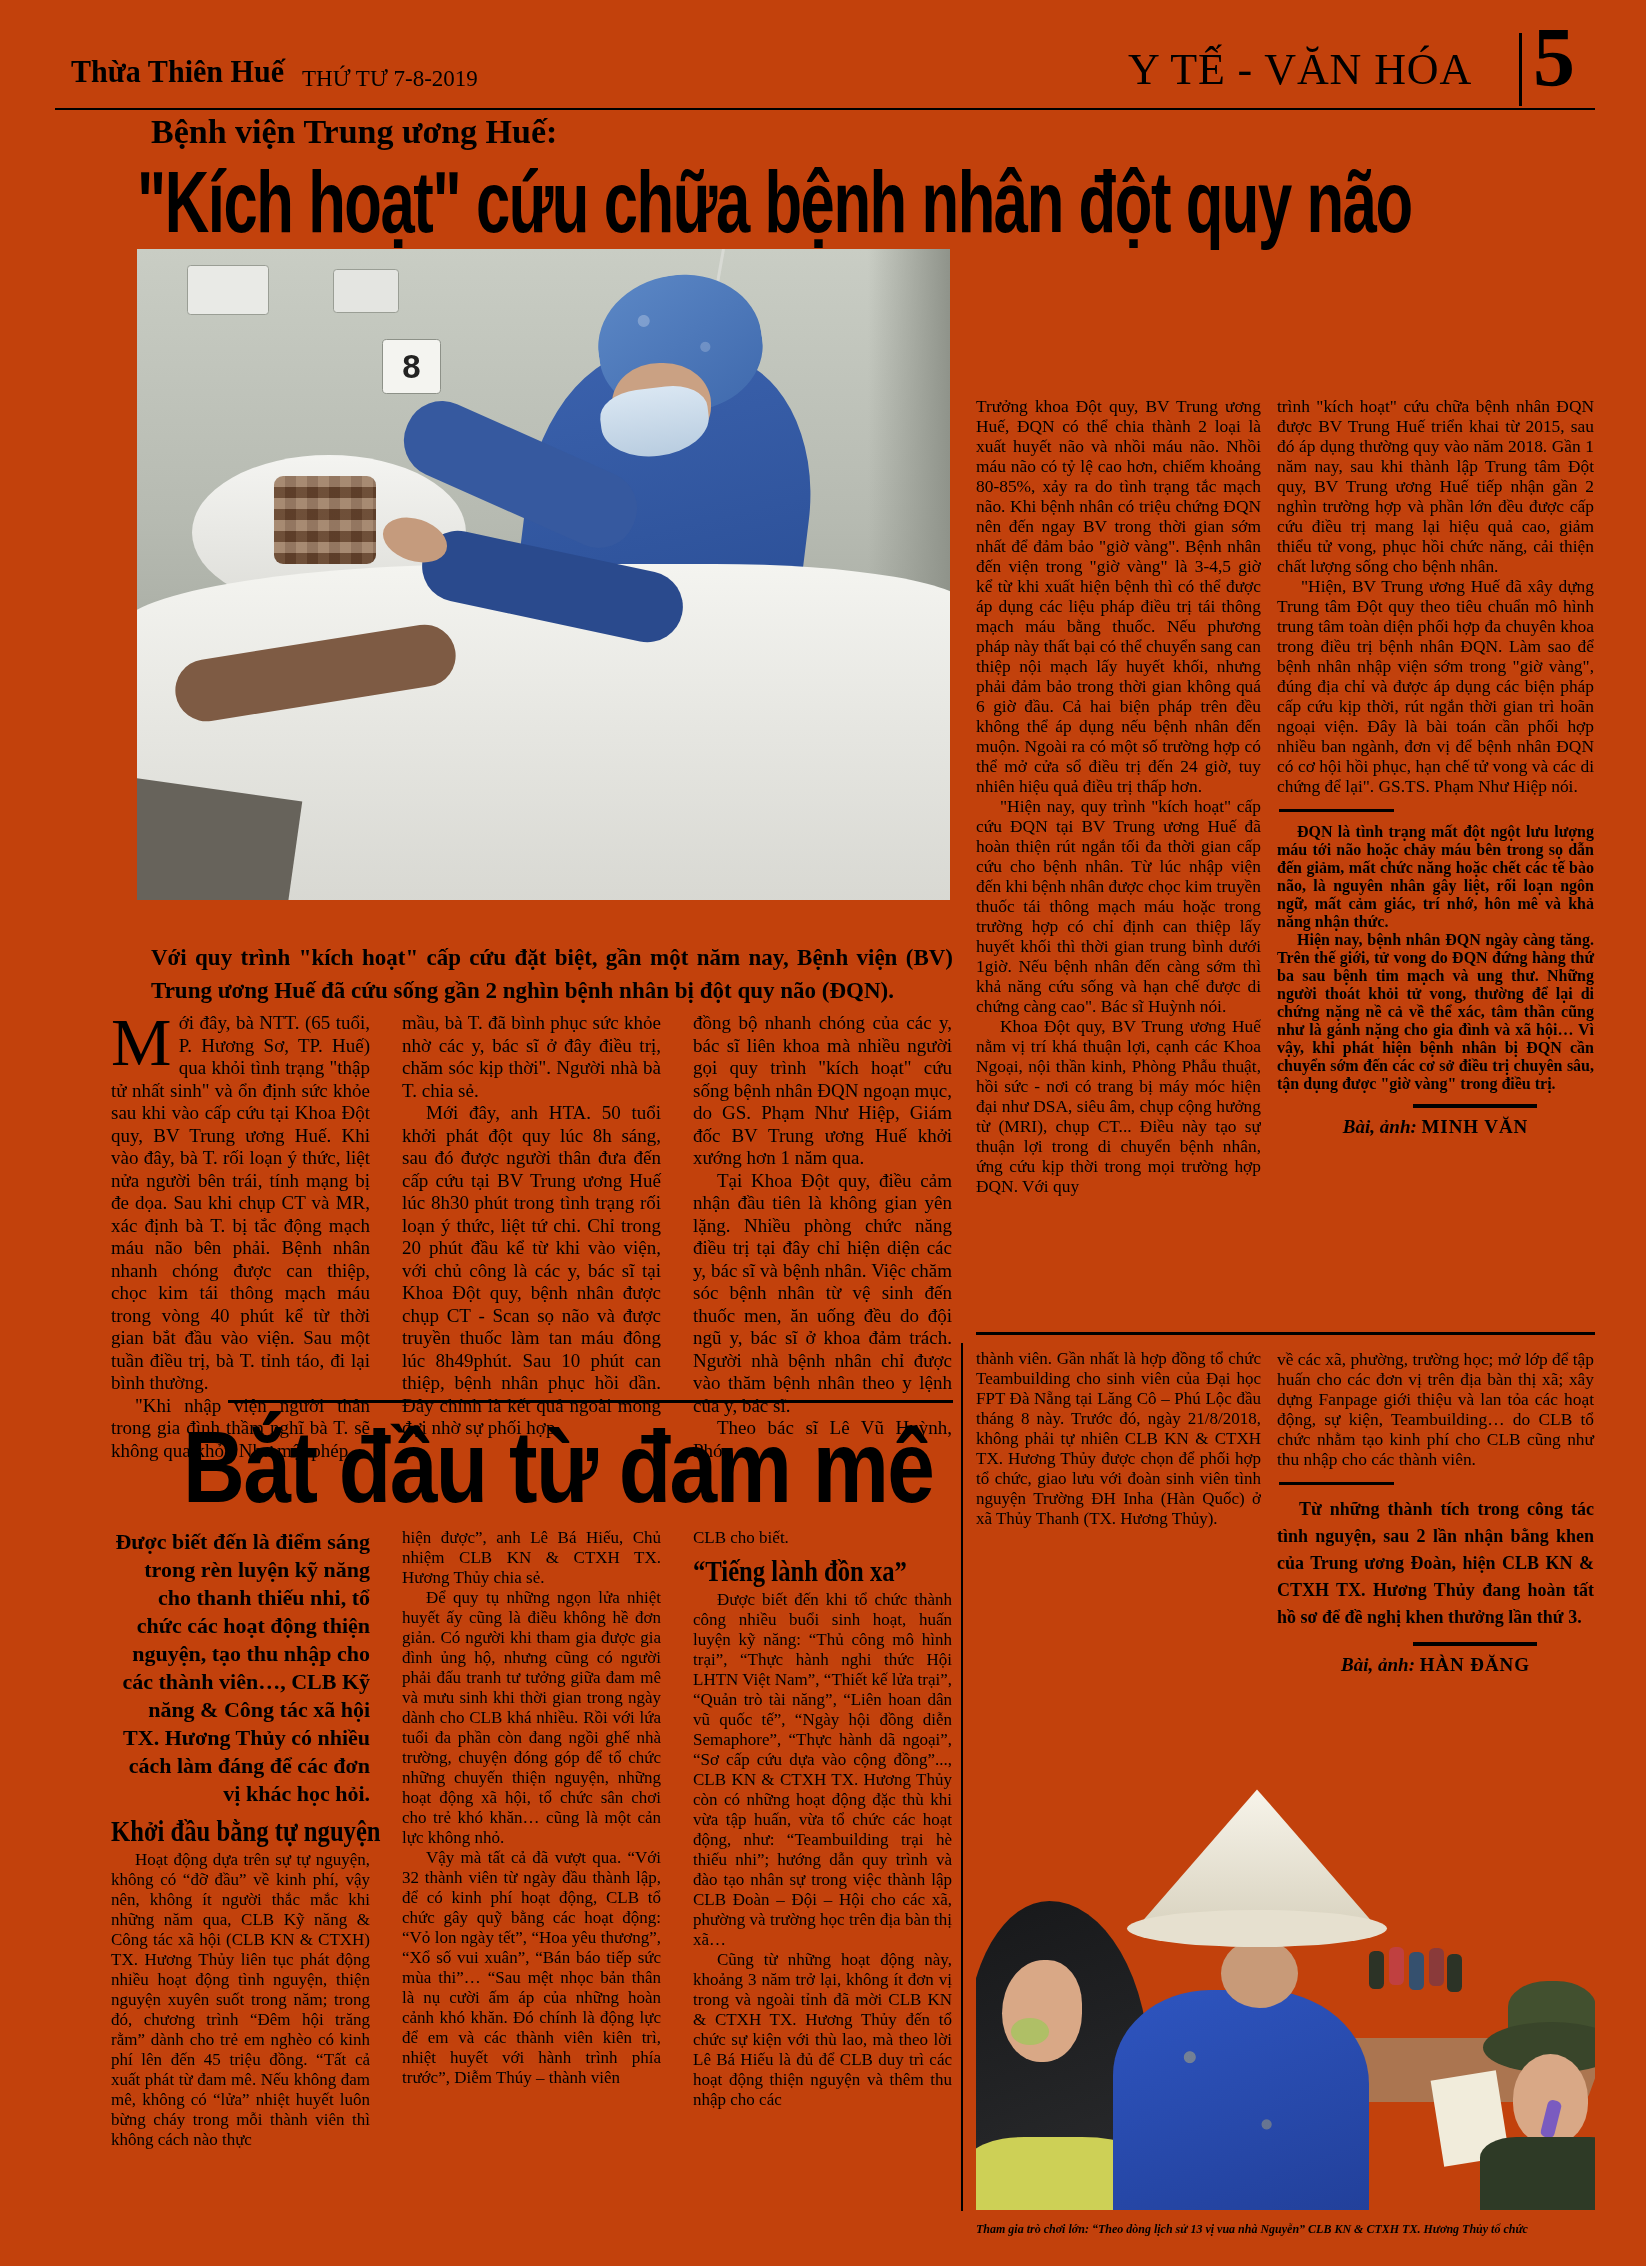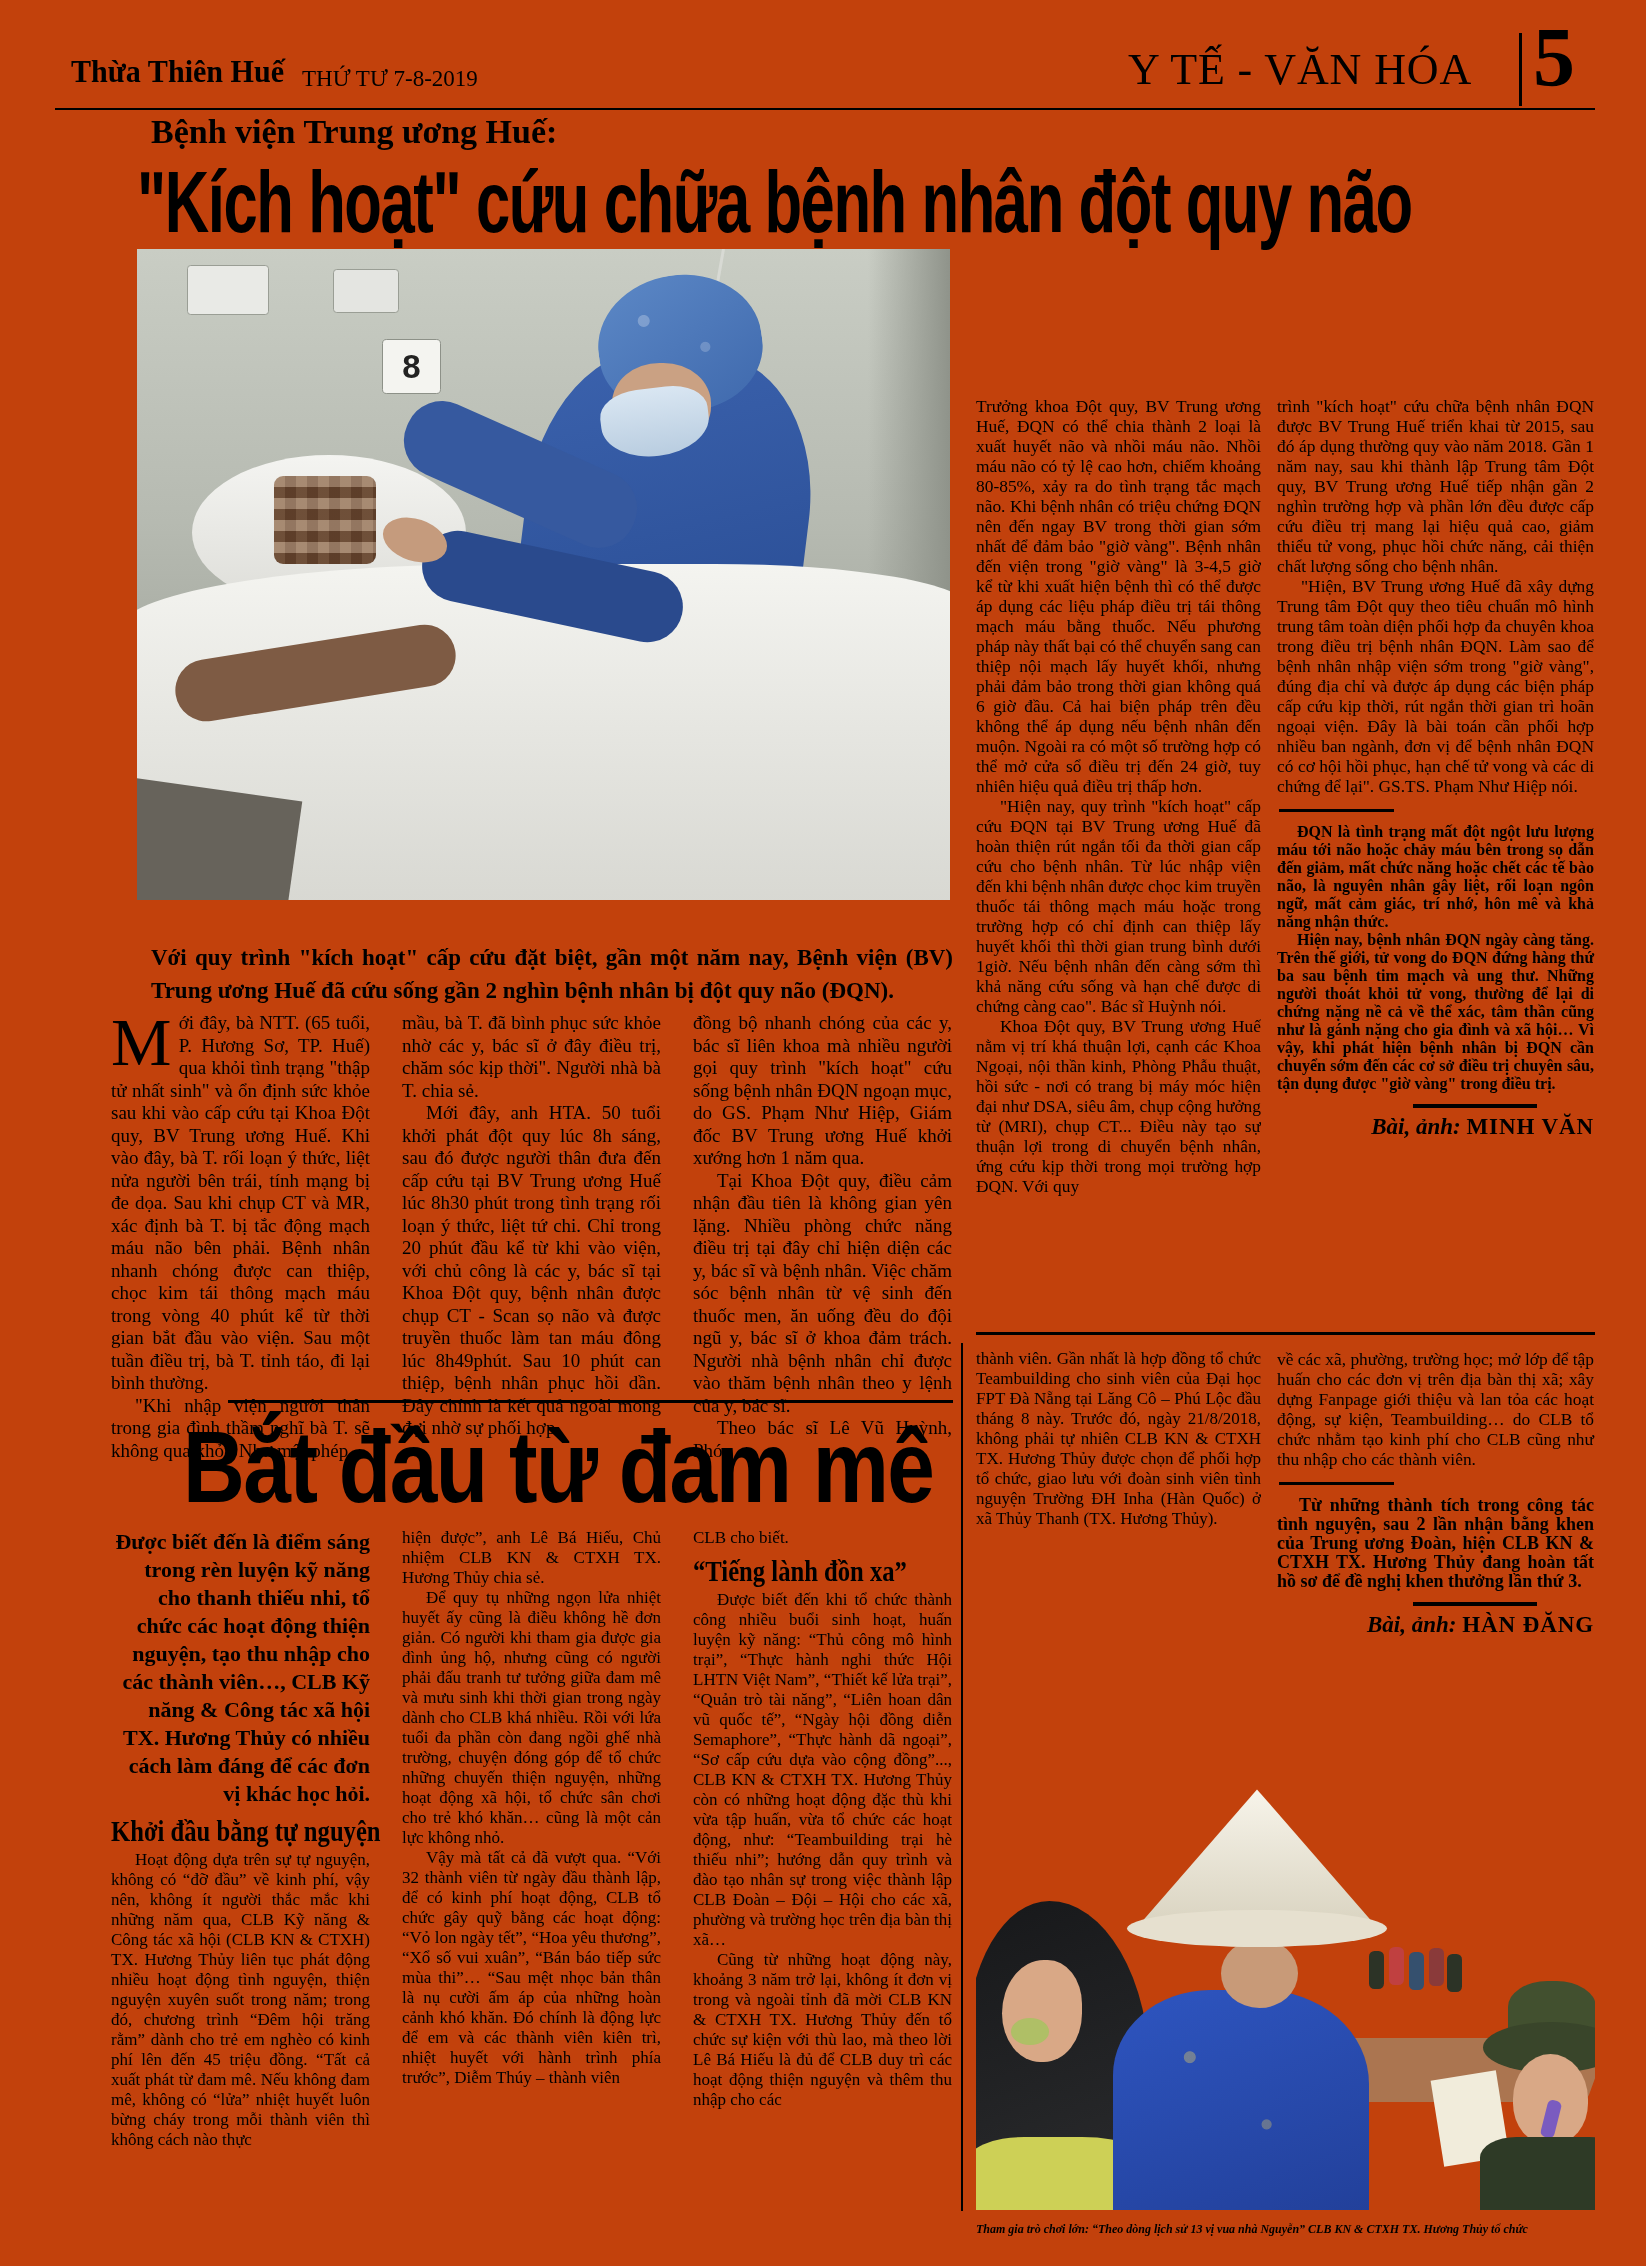--- a/index.html
+++ b/index.html
@@ -59,21 +59,21 @@
   .c3{left:693px;top:1012px;width:259px;}
   .a1r{font-size:17.4px;line-height:20px;}
   .c4{left:976px;top:396px;width:285px;height:932px;overflow:hidden;}
   .c5{left:1277px;top:396px;width:317px;}
   .dropcap{float:left;font-size:68px;line-height:53px;padding:3.7px 7.3px 0 0;}
 
   .rule-left{width:115px;height:3.7px;background:#000;margin:12.8px 0 11px 1.8px;}
   .rule-right{width:124px;height:3.7px;background:#000;margin:11px 57px 9.1px auto;}
   .noteblock p{margin:0;font-weight:bold;font-size:16px;line-height:18px;text-align:justify;}
   .noteblock p.ind{text-indent:20px;}
-  .byline{text-align:right;font-size:23px;margin-top:5.5px;}
+  .byline{text-align:center;font-size:19px;margin-top:5.5px;}
   .byline .lbl{font-style:italic;font-weight:bold;}
   .byline .nm{font-weight:bold;letter-spacing:0.9px;}
 
   .sep-right{left:976px;top:1332px;width:619px;height:2.7px;background:#000;}
   .sep-left{left:228px;top:1400px;width:725px;height:2.7px;background:#000;}
   .vdiv{left:961px;top:1343px;width:1.8px;height:868px;background:#000;}
 
   
   .headline2{left:183px;top:1409px;font-family:"Liberation Sans","DejaVu Sans",sans-serif;
              font-weight:bold;font-size:102px;letter-spacing:-1.8px;white-space:nowrap;
@@ -81,21 +81,21 @@
   .a2c{font-size:17px;line-height:20px;}
   .d1{left:111px;top:1528px;width:259px;}
   .d2{left:402px;top:1528px;width:259px;}
   .d3{left:693px;top:1528px;width:259px;}
   .d4{left:976px;top:1349px;width:285px;height:413px;overflow:hidden;}
   .d5{left:1277px;top:1349px;width:317px;font-size:17.4px;line-height:20px;}
   .lead2{font-size:22px;font-weight:bold;line-height:28px;text-align:right;margin:0 0 20px 0;}
   .subhead{font-family:Liberation Serif, serif;font-weight:bold;font-size:29px;
            margin:12.8px 0 9.1px 0;}
   .subhead span{display:inline-block;transform:scaleX(.85);transform-origin:left;white-space:nowrap;}
-  .note2 p{margin:0;font-weight:bold;font-size:18px;line-height:19px;text-align:justify;text-indent:22px;}
+  .note2 p{margin:0;font-weight:bold;font-size:18px;line-height:27px;text-align:justify;text-indent:22px;}
 
   .photo2{left:976px;top:1773px;width:619px;height:437px;overflow:hidden;background:
       radial-gradient(circle at 15% 20%,#3d5030 0 55px,transparent 64px),
       radial-gradient(circle at 55% 10%,#6d805０ 0 0px,transparent 0px),
       radial-gradient(circle at 70% 25%,#68794a 0 50px,transparent 69px),
       radial-gradient(circle at 90% 15%,#42552f 0 55px,transparent 73px),
       radial-gradient(circle at 35% 45%,#4c6038 0 64px,transparent 82px),
       radial-gradient(circle at 80% 55%,#56693e 0 55px,transparent 78px),
       linear-gradient(120deg,#4a5c38,#5a6d42 55%,#4e6039);}
   .trail{left:302px;top:265px;width:320px;height:64px;background:#99a088;opacity:.55;transform:skewX(-20deg);border-radius:7.3px;}

